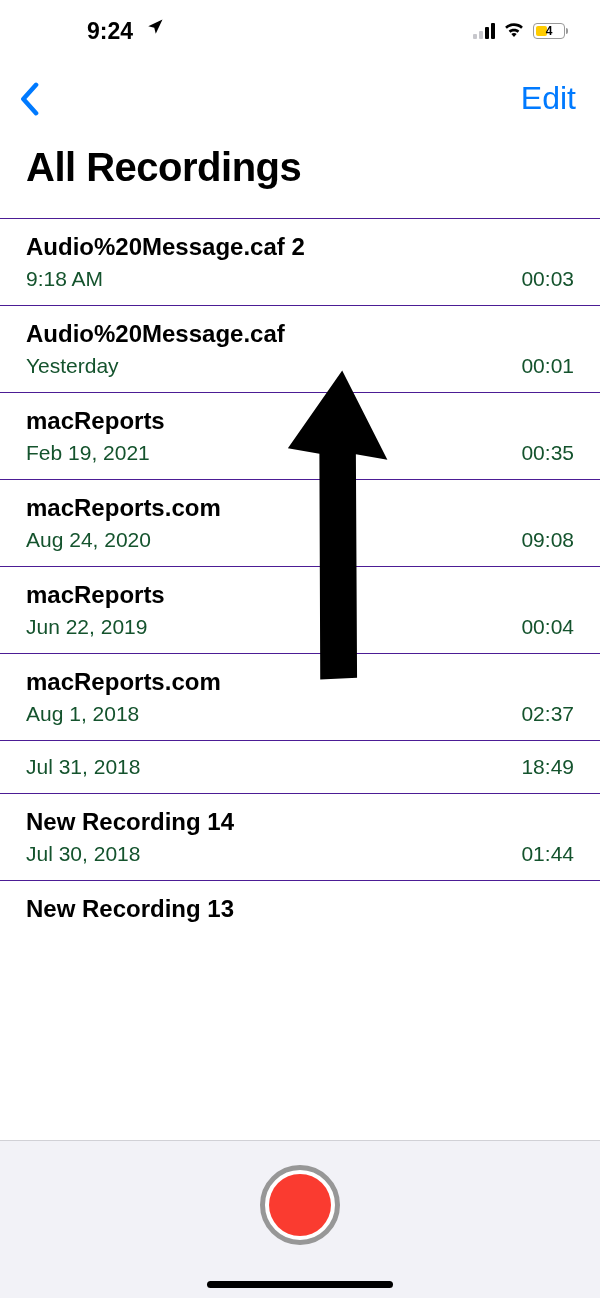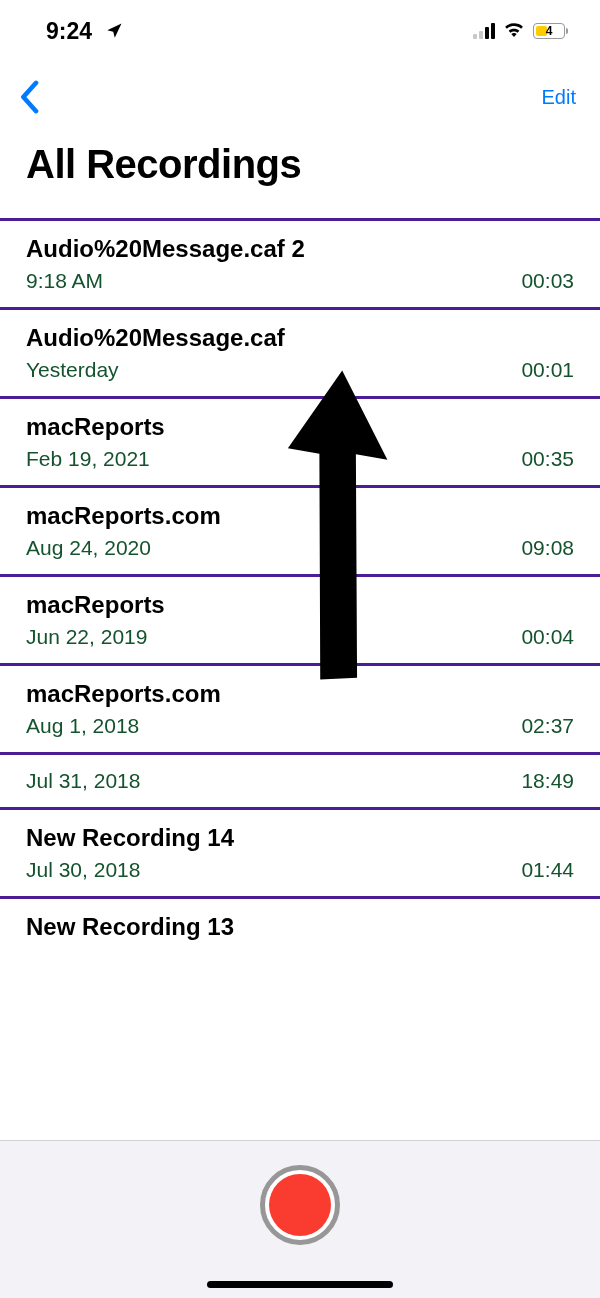--- a/index.html
+++ b/index.html
@@ -18,24 +18,25 @@
     }
     .status-bar {
       display: flex;
       justify-content: space-between;
       align-items: center;
       padding: 14px 32px 8px 46px;
       height: 56px;
     }
     .status-left {
       display: flex;
-      align-items: flex-end;
+      align-items: flex-start;
       gap: 13px;
       font-size: 23px;
       font-weight: 600;
+      margin-left: 41px;
     }
     .status-right {
       display: flex;
       align-items: center;
       gap: 8px;
     }
     .location-icon {
       font-size: 20px;
     }
     .signal-bars {
@@ -98,37 +99,37 @@
       align-items: center;
       padding: 24px 24px 6px 18px;
     }
     .back-btn {
       color: #007aff;
       display: flex;
       align-items: center;
     }
     .edit-btn {
       color: #007aff;
-      font-size: 20px;
+      font-size: 32px;
       font-weight: 400;
       background: none;
       border: none;
       cursor: pointer;
     }
     .page-title {
       font-size: 40px;
       font-weight: 700;
       padding: 22px 26px 18px 26px;
       letter-spacing: -0.5px;
     }
     .recordings-list {
       list-style: none;
     }
     .recording-item {
-      border-top: 3px solid #4c1d95;
+      border-top: 1px solid #4c1d95;
       padding: 14px 26px 14px 26px;
       position: relative;
     }
     .recording-title {
       font-size: 24px;
       font-weight: 600;
       color: #000;
       margin-bottom: 6px;
     }
     .recording-meta {

